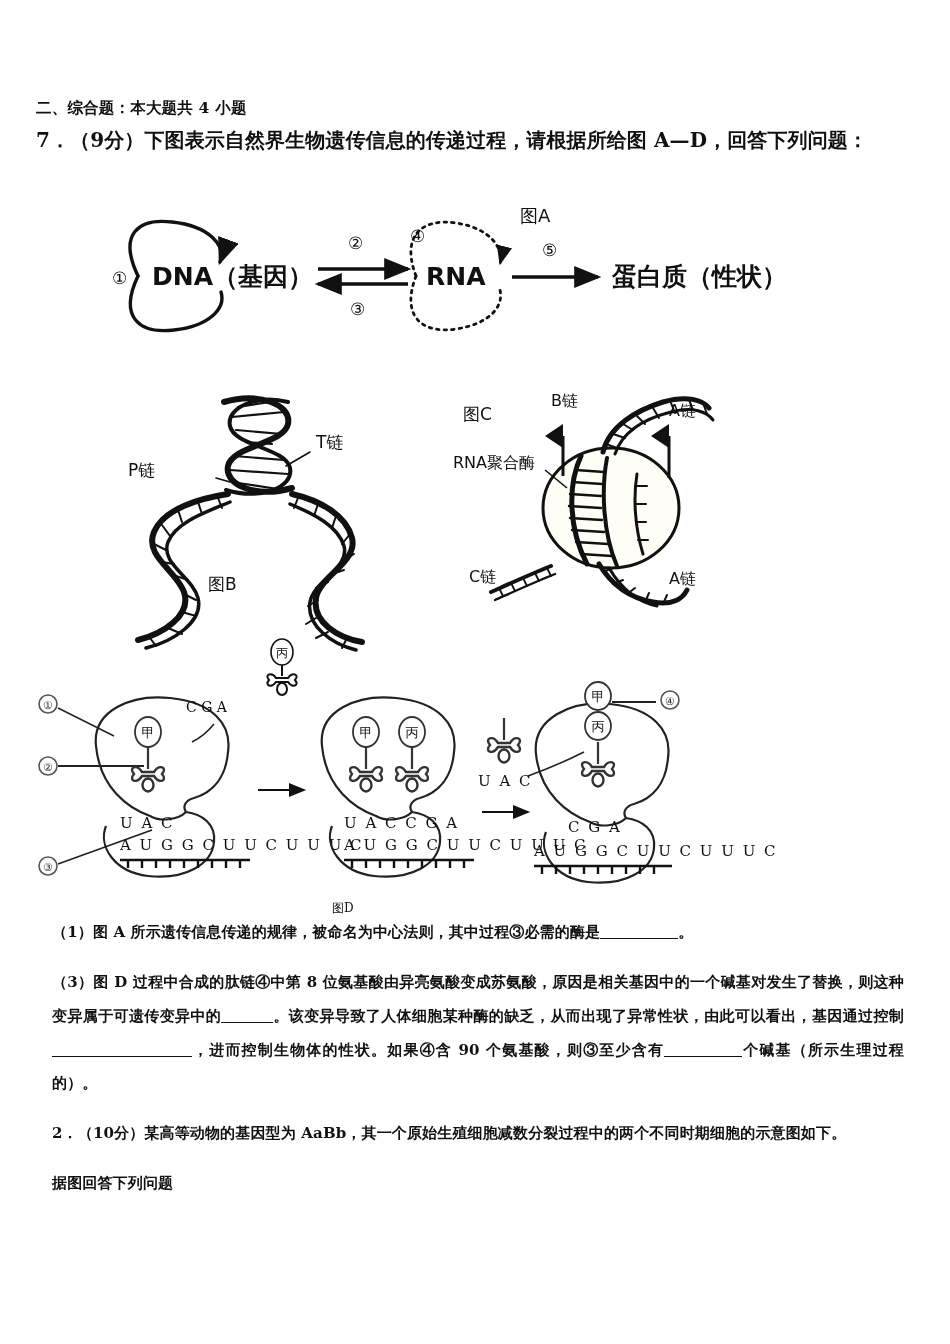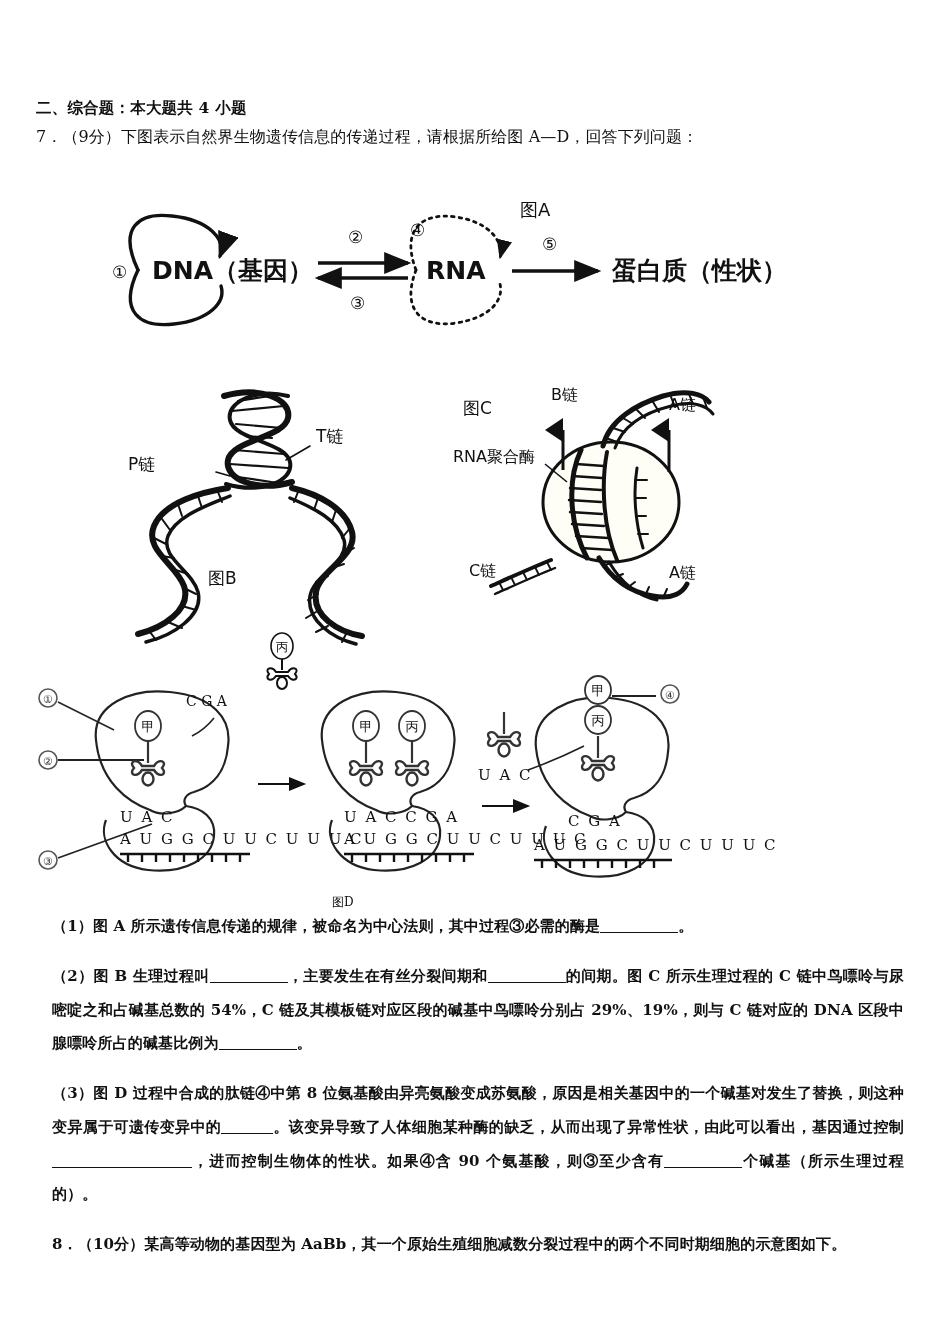--- a/index.html
+++ b/index.html
@@ -32,22 +32,22 @@
 
   
   .sec-head {
     font-size: 15.5px;
     font-weight: 700;
     line-height: 1.5;
     letter-spacing: 0.2px;
     margin: 0 0 6px 0;
   }
   .q-lead {
-    font-size: 16px;
-    font-weight: 400;
+    font-size: 20px;
+    font-weight: 700;
     line-height: 1.55;
     margin: 0;
     letter-spacing: 0.1px;
   }
 
   .qtext {
     font-size: 15px;
     font-weight: 700;
     line-height: 2.25;
     margin: 16px;
@@ -438,20 +438,20 @@
             </g>
           </g>
         </svg>
       </div>
 
       <div class="figD-label">图D</div>
     </div>
 
     <p class="qtext"><span>（1）</span><span>图 A 所示遗传信息传递的规律，被命名为中心法则，其中过程③必需的酶是</span><span class="blank-m"></span><span>。</span></p>
 
-    <p class="qtext"><span>（2）</span><span>图 B 生理过程叫</span><span class="blank-m"></span><span>，主要发生在有丝分裂间期和</span><span class="blank-m"></span><span>的间期。图 C 所示生理过程的 C 链中鸟嘌呤与尿嘧啶之和占碱基总数的 54%，C 链及其模板链对应区段的碱基中鸟嘌呤分别占 29%、19%，则与 C 链对应的 DNA 区段中腺嘌呤所占的碱基比例为</span><span class="blank-m"></span><span>。</span></p>
 
     <p class="qtext"><span>（3）</span><span>图 D 过程中合成的肽链④中第 8 位氨基酸由异亮氨酸变成苏氨酸，原因是相关基因中的一个碱基对发生了替换，则这种变异属于可遗传变异中的</span><span class="blank-s"></span><span>。该变异导致了人体细胞某种酶的缺乏，从而出现了异常性状，由此可以看出，基因通过控制</span><span class="blank-l"></span><span>，进而控制生物体的性状。如果④含 90 个氨基酸，则③至少含有</span><span class="blank-m"></span><span>个碱基（所示生理过程的）。</span></p>
 
-    <p class="qtext">8．（10分）某高等动物的基因型为 AaBb，其一个原始生殖细胞减数分裂过程中的两个不同时期细胞的示意图如下。</p>
+    <p class="qtext">2．（10分）某高等动物的基因型为 AaBb，其一个原始生殖细胞减数分裂过程中的两个不同时期细胞的示意图如下。</p>
+    <p class="qtext">据图回答下列问题</p>
 
   </div>
 </div>
 
 </body></html>

